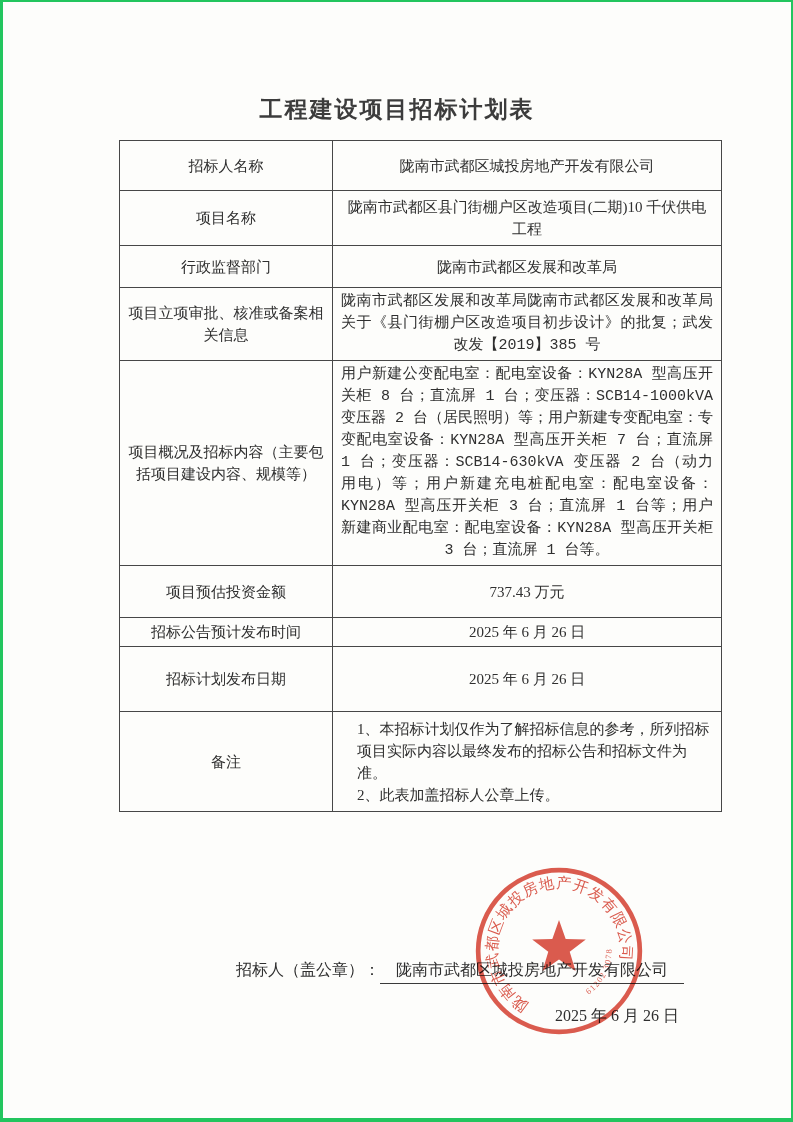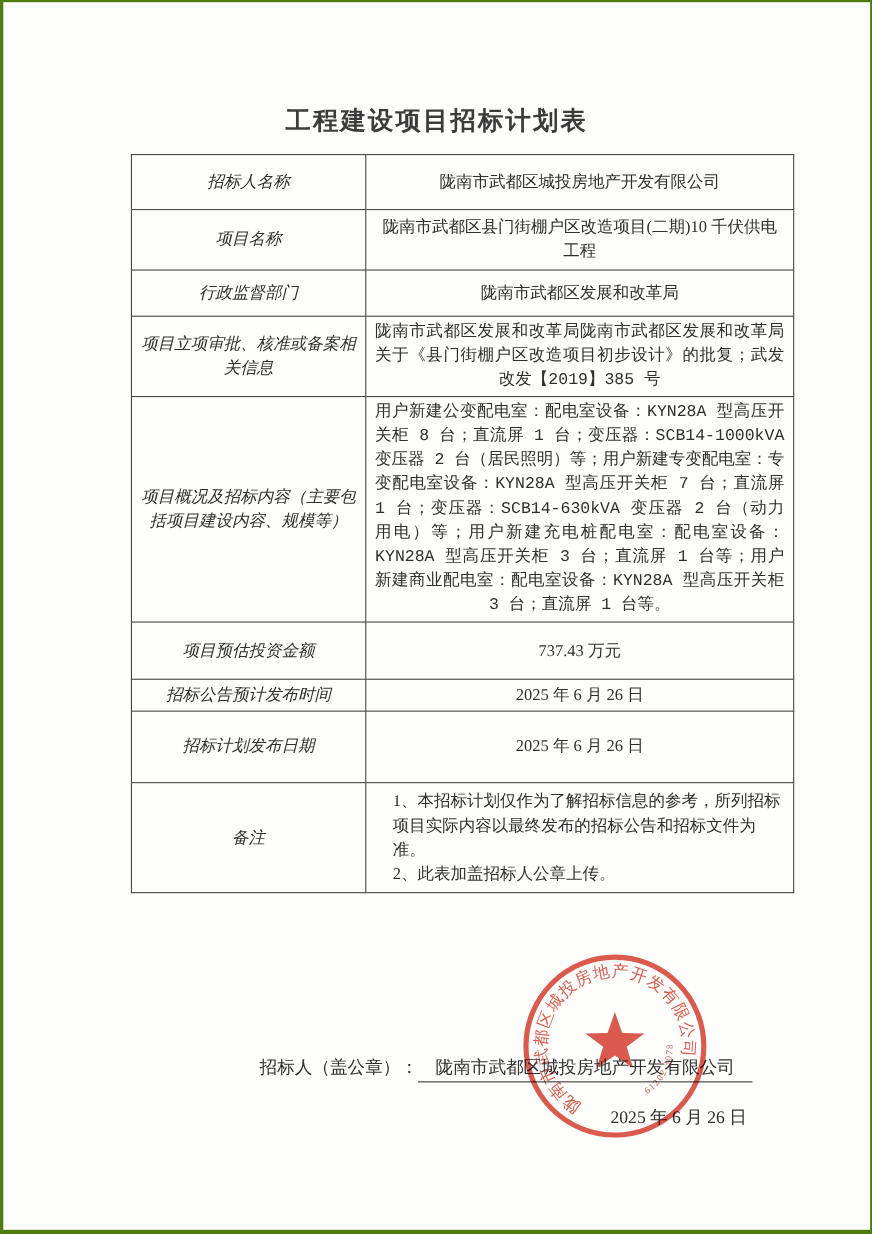--- a/index.html
+++ b/index.html
@@ -3,21 +3,21 @@
 <meta charset="utf-8">
 <style>
   html,body{margin:0;padding:0;}
   body{
     width:793px;height:1122px;
     font-family:"Liberation Serif","DejaVu Serif",serif;
     position:relative;
   }
   .scan{
     position:absolute;inset:0;
-    background:#4d7c0f;
+    background:#22c55e;
   }
   .page{
     position:absolute;left:3px;top:2px;right:2px;bottom:4px;
     background:#fdfdfb;
     overflow:hidden;
   }
   .page-title{
     position:absolute;top:92px;left:0;width:100%;
     text-align:center;
     font-size:23px;font-weight:bold;letter-spacing:2px;
@@ -30,21 +30,21 @@
     table-layout:fixed;
     color:#2f2f2f;
     font-size:15px;
   }
   table.bid td{
     border:1px solid #474747;
     vertical-align:middle;
     line-height:22px;
     padding:3px 8px;
   }
-  td.lbl{width:196px;text-align:center;font-style:italic;}
+  td.lbl{width:196px;text-align:center;}
   td.val{width:372px;text-align:center;}
   td.val.just{text-align:justify;text-align-last:center;font-family:Liberation Mono, monospace;}
   td.val.remarks{text-align:left;white-space:pre-line;padding-left:24px;}
   tr.r1{height:50px}  tr.r2{height:55px}  tr.r3{height:42px}
   tr.r4{height:60px}  tr.r5{height:197px} tr.r6{height:33px}
   tr.r7{height:52px}  tr.r8{height:46px}  tr.r9{height:52px}
   tr.r10{height:21px} tr.r11{height:65px} tr.r12{height:100px}
   .signature{
     position:absolute;left:233px;top:958px;
     font-size:16px;color:#2f2f2f;white-space:nowrap;

